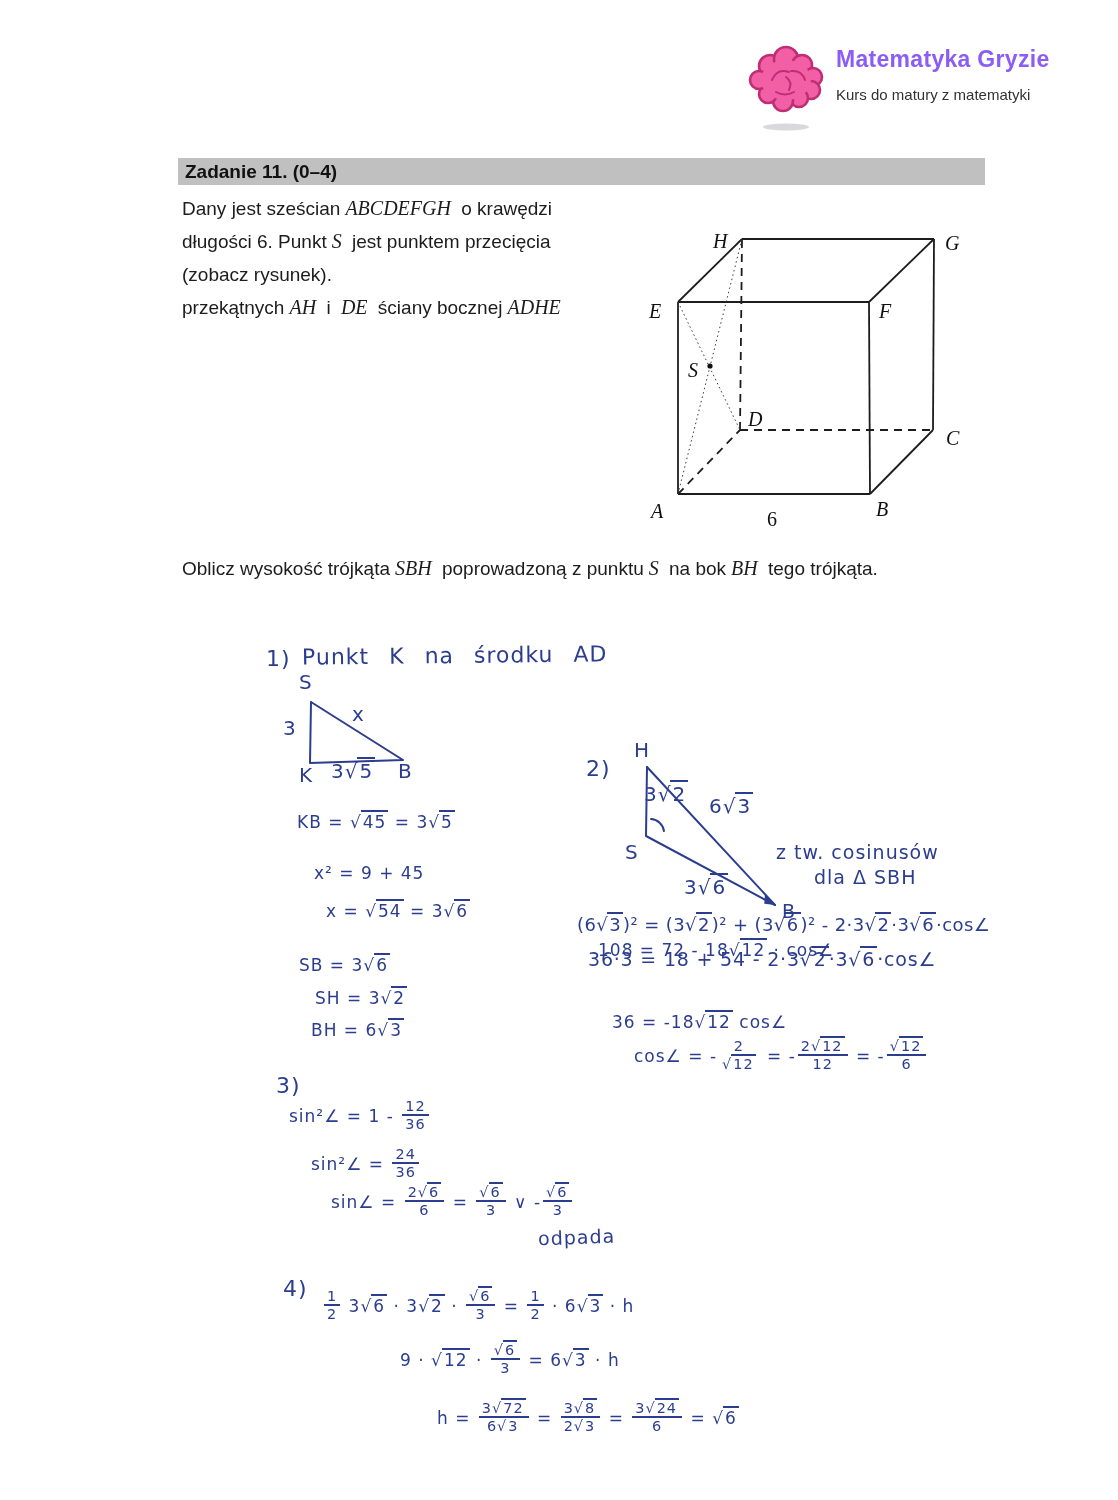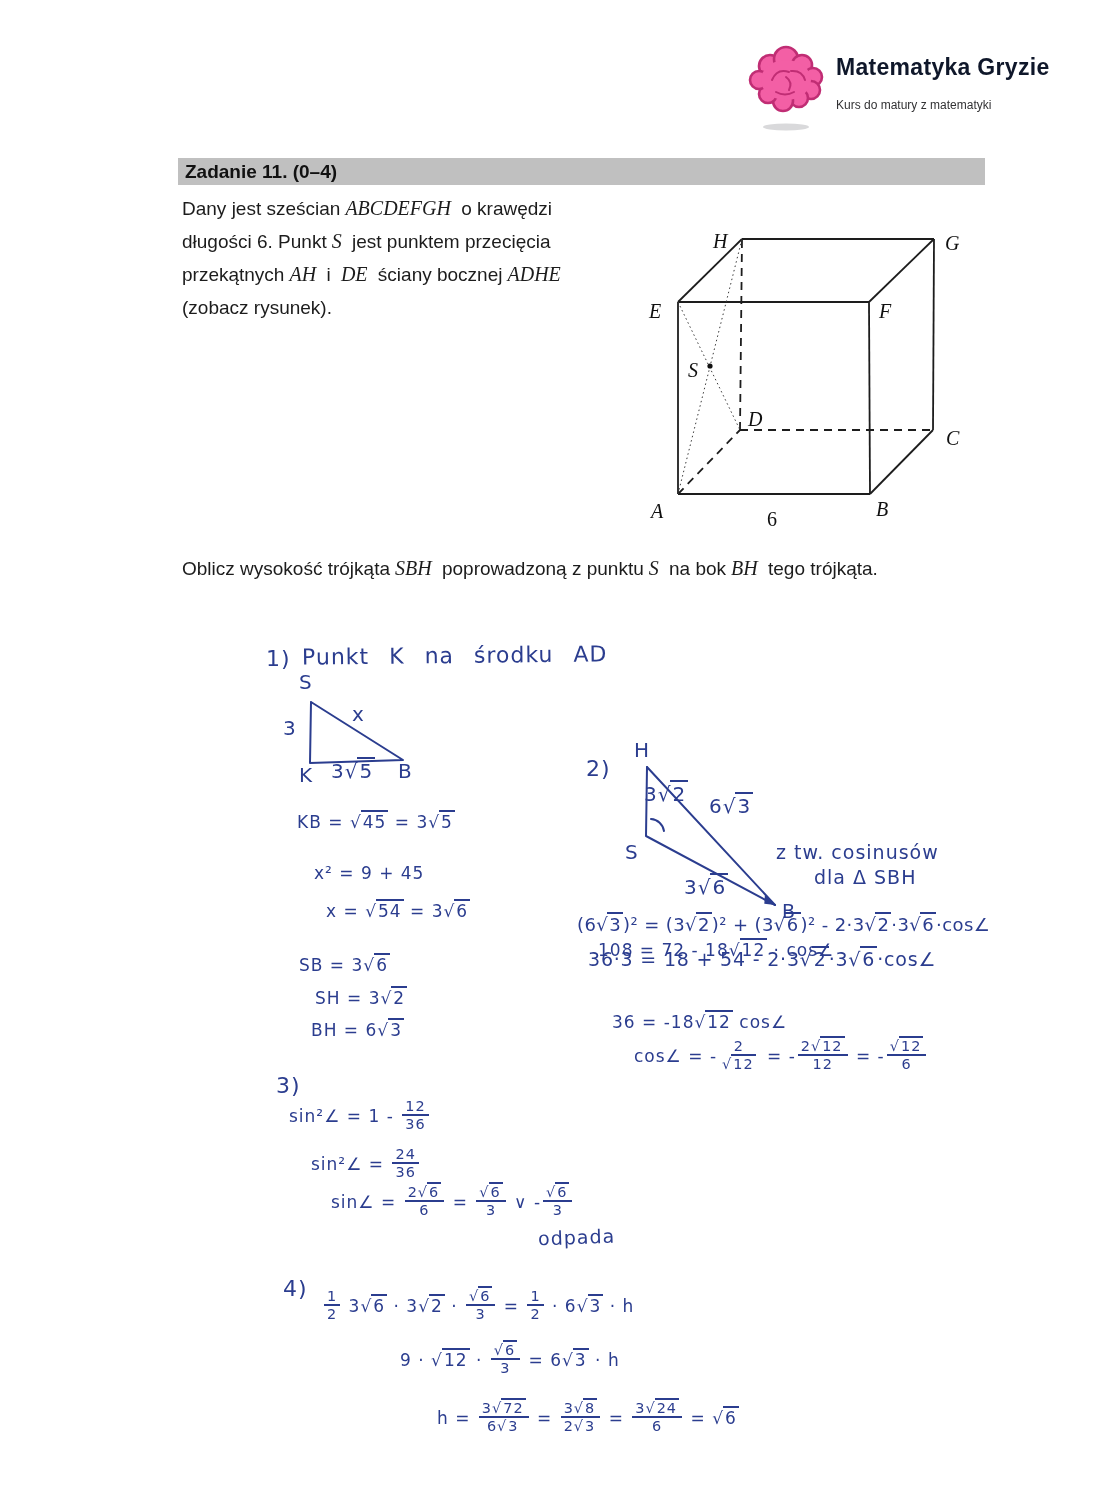--- a/index.html
+++ b/index.html
@@ -8,22 +8,22 @@
     --brain:#f35fa5;
     --brain-line:#c02d74;
   }
   html,body{margin:0;padding:0;background:#ffffff;}
   .page{
     position:relative;width:1118px;height:1500px;background:#fff;overflow:hidden;
     font-family:"Liberation Sans",sans-serif;color:#1c1c1c;
   }
   
   .logo-brain{position:absolute;left:746px;top:40px;}
-  .logo-title{position:absolute;left:836px;top:54px;font-size:23px;font-weight:bold;color:#0f172a;letter-spacing:.3px;}
-  .logo-subtitle{position:absolute;left:836px;top:86px;font-size:12px;color:#323234;margin-top:12px;}
+  .logo-title{position:absolute;left:836px;top:46px;font-size:23px;font-weight:bold;color:#8b5cf6;letter-spacing:.3px;}
+  .logo-subtitle{position:absolute;left:836px;top:86px;font-size:15px;color:#323234;}
   
   .task-header{
     position:absolute;left:178px;top:158px;width:807px;height:27px;background:var(--bar);
     font-weight:bold;font-size:19px;line-height:27px;padding-left:7px;box-sizing:border-box;color:#111;
   }
   .statement{position:absolute;left:182px;top:192px;font-size:19px;line-height:33px;}
   .mv{font-family:"Liberation Serif",serif;font-style:italic;font-size:20px;padding:0 5px;}
   .question{position:absolute;left:182px;top:557px;font-size:19px;}
   
   .cube{position:absolute;left:615px;top:200px;overflow:visible;}
@@ -79,22 +79,22 @@
   <div class="logo-title">Matematyka Gryzie</div>
   <div class="logo-subtitle">Kurs do matury z matematyki</div>
 
   <div class="task-header">
     <span>Zadanie 11. (0–4)</span>
   </div>
 
   <div class="statement">
     <div><span>Dany jest sześcian</span><i class="mv">ABCDEFGH</i><span> o krawędzi</span></div>
     <div><span>długości 6. Punkt</span><i class="mv">S</i><span> jest punktem przecięcia</span></div>
+    <div><span>(zobacz rysunek).</span></div>
     <div><span>przekątnych</span><i class="mv">AH</i><span> i </span><i class="mv">DE</i><span> ściany bocznej</span><i class="mv">ADHE</i></div>
-    <div><span>(zobacz rysunek).</span></div>
   </div>
 
   <svg class="cube" width="390" height="340" viewBox="0 0 390 340">
 
     <line class="edge" x1="63" y1="294" x2="255" y2="294"></line>
     <line class="edge" x1="255" y1="294" x2="254" y2="102"></line>
     <line class="edge" x1="254" y1="102" x2="63" y2="102"></line>
     <line class="edge" x1="63" y1="102" x2="63" y2="294"></line>
     <line class="edge" x1="63" y1="102" x2="127" y2="39"></line>
     <line class="edge" x1="127" y1="39" x2="319" y2="39"></line>

